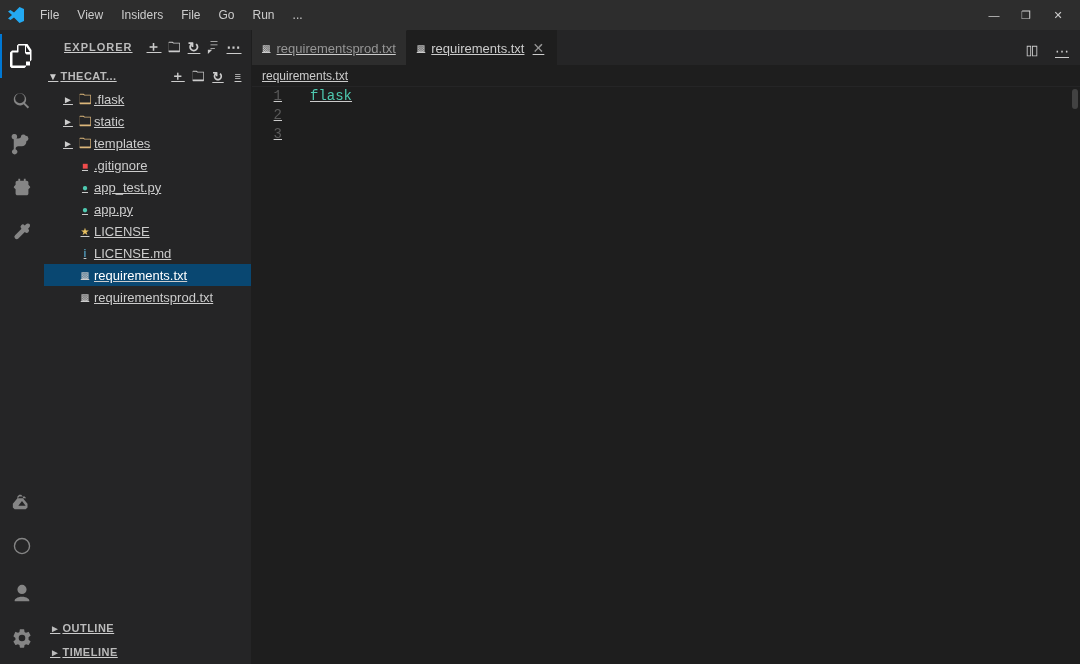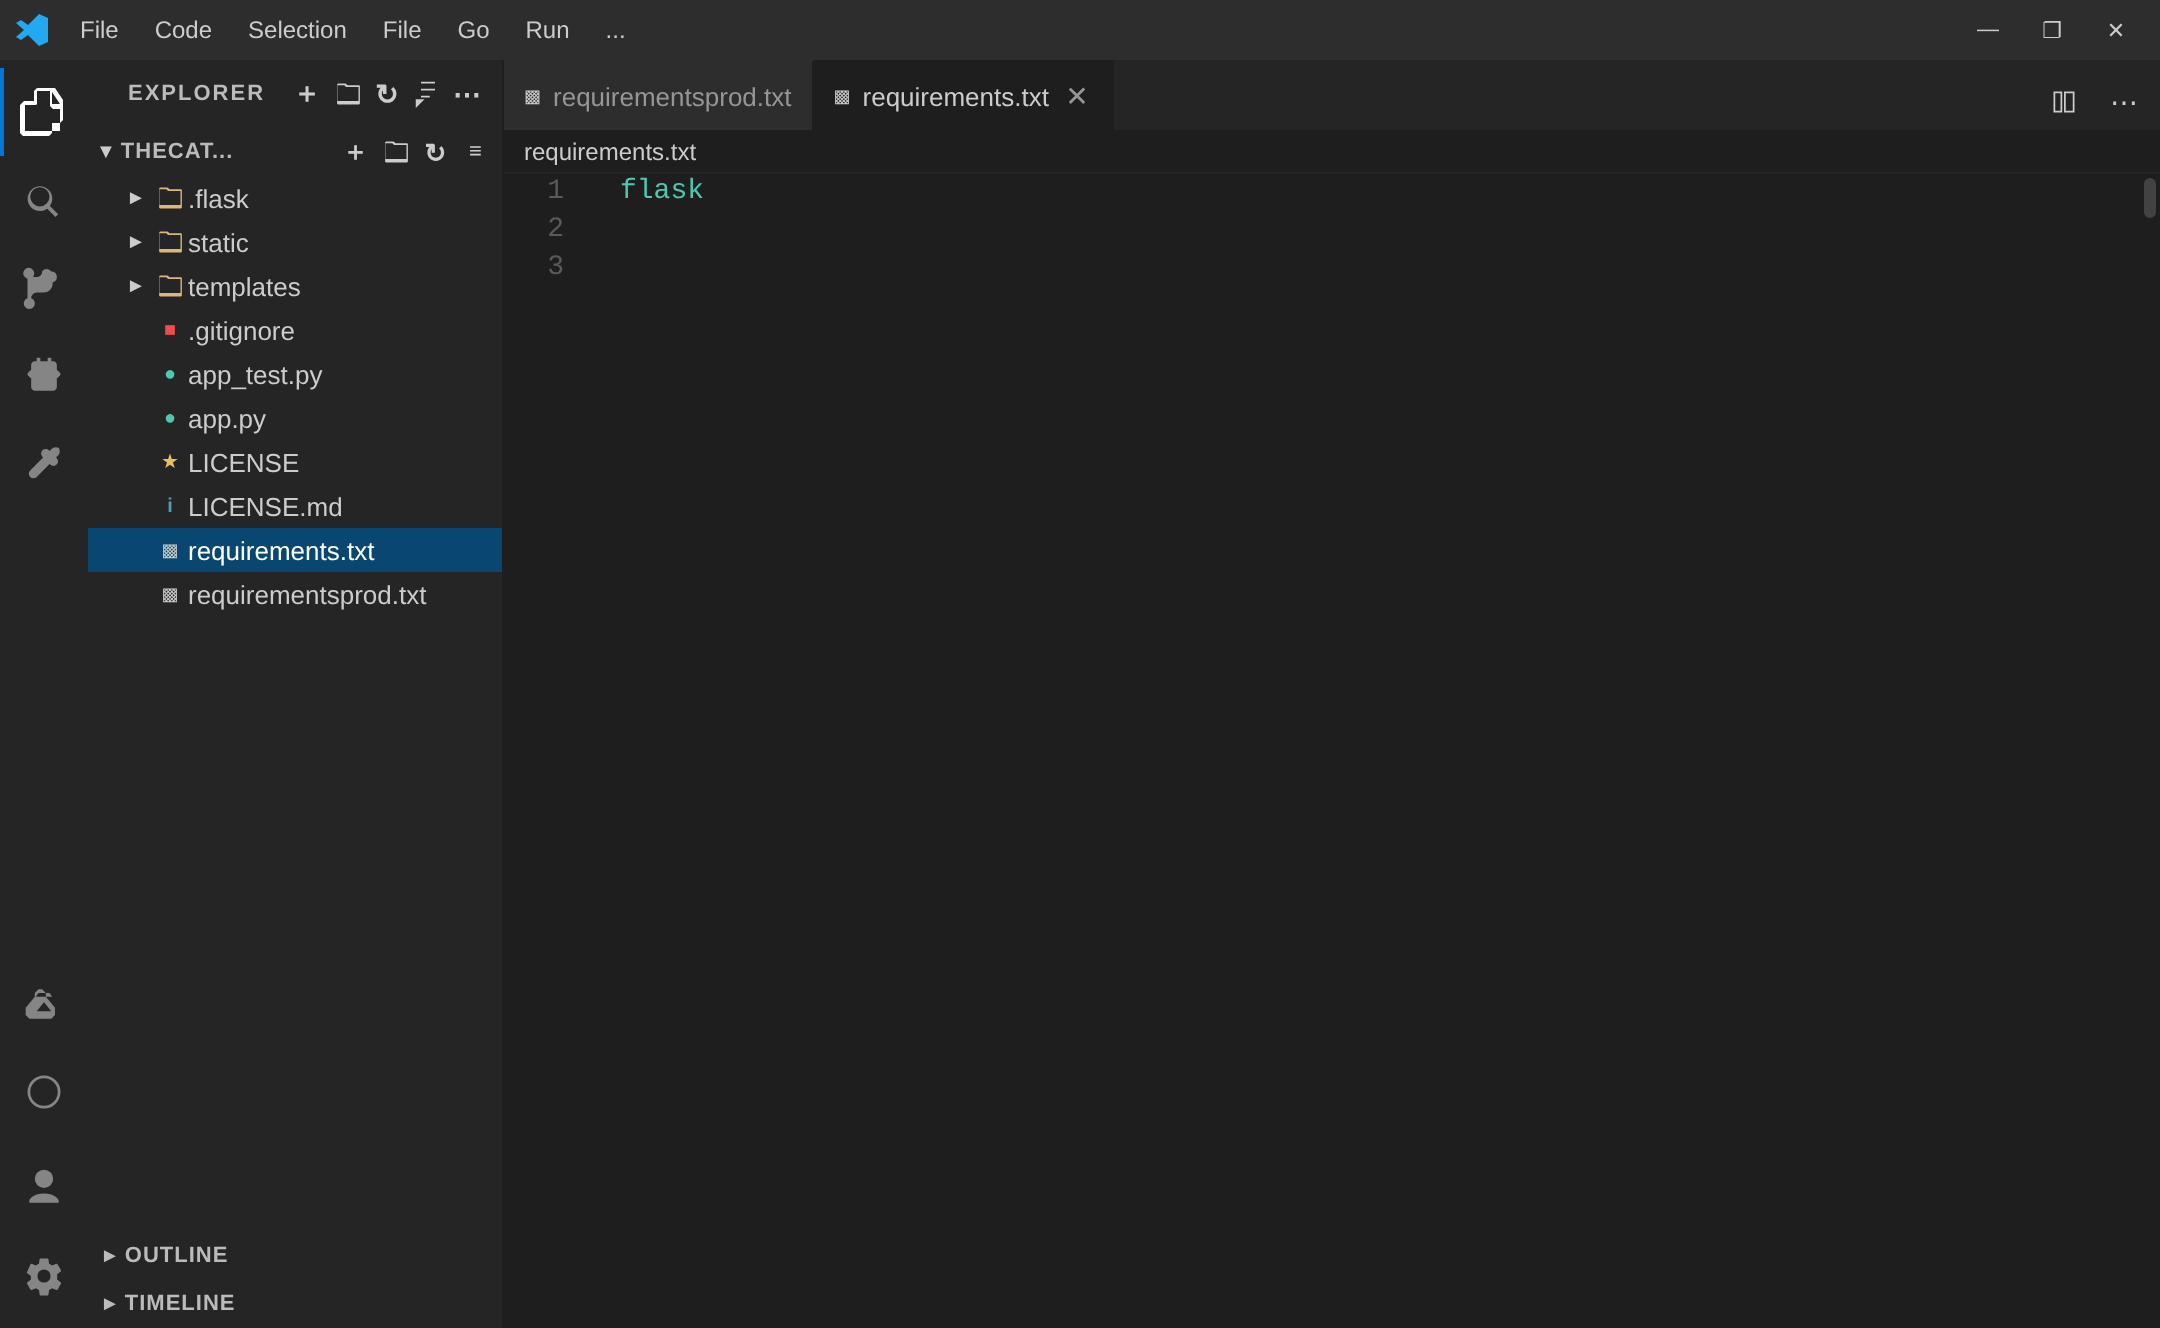--- a/index.html
+++ b/index.html
@@ -69,20 +69,21 @@
       font-size: 11px;
       color: #cccccc;
       border-radius: 3px;
     }
 
     
     .main-container {
       display: flex;
       flex: 1;
       overflow: hidden;
+      text-decoration: underline;
     }
 
     
     .activity-bar {
       width: 44px;
       background: #252526;
       display: flex;
       flex-direction: column;
       align-items: center;
       padding: 4px 0;
@@ -393,22 +394,22 @@
 </head>
 <body>
 
 <div class="title-bar">
   <div class="title-bar-left">
     <svg class="title-bar-logo" viewBox="0 0 16 16" fill="none" xmlns="http://www.w3.org/2000/svg">
       <path d="M11.5 0L6 5.5 2.5 3 0 4.5l4 3.5-4 3.5L2.5 13 6 10.5l5.5 5.5L16 14V2L11.5 0Z" fill="#23a9f2"></path>
     </svg>
     <div class="title-bar-menu">
       <div class="menu-item">File</div>
-      <div class="menu-item">Code</div>
-      <div class="menu-item">Selection</div>
+      <div class="menu-item">View</div>
+      <div class="menu-item">Insiders</div>
       <div class="menu-item">File</div>
       <div class="menu-item">Go</div>
       <div class="menu-item">Run</div>
       <div class="menu-item">...</div>
     </div>
   </div>
   <div class="title-bar-right">
     <div class="win-btn">—</div>
     <div class="win-btn">❐</div>
     <div class="win-btn close">✕</div>

